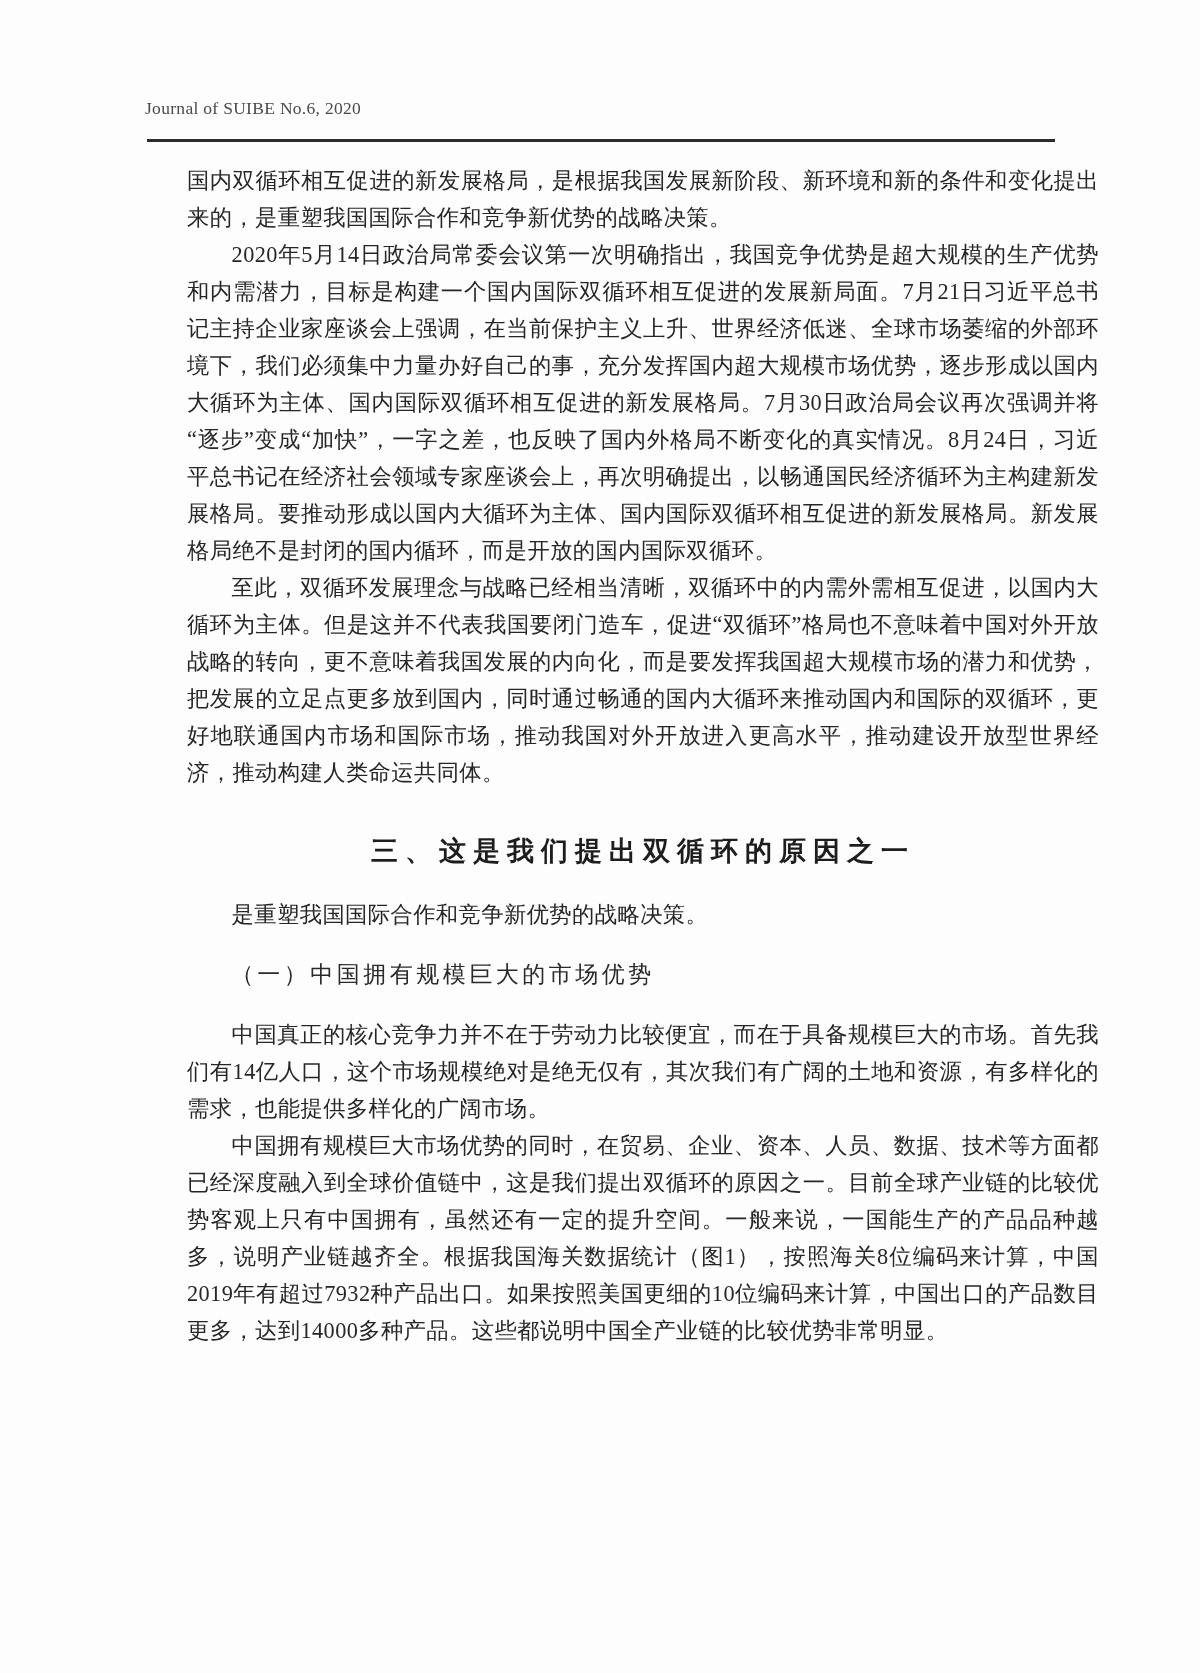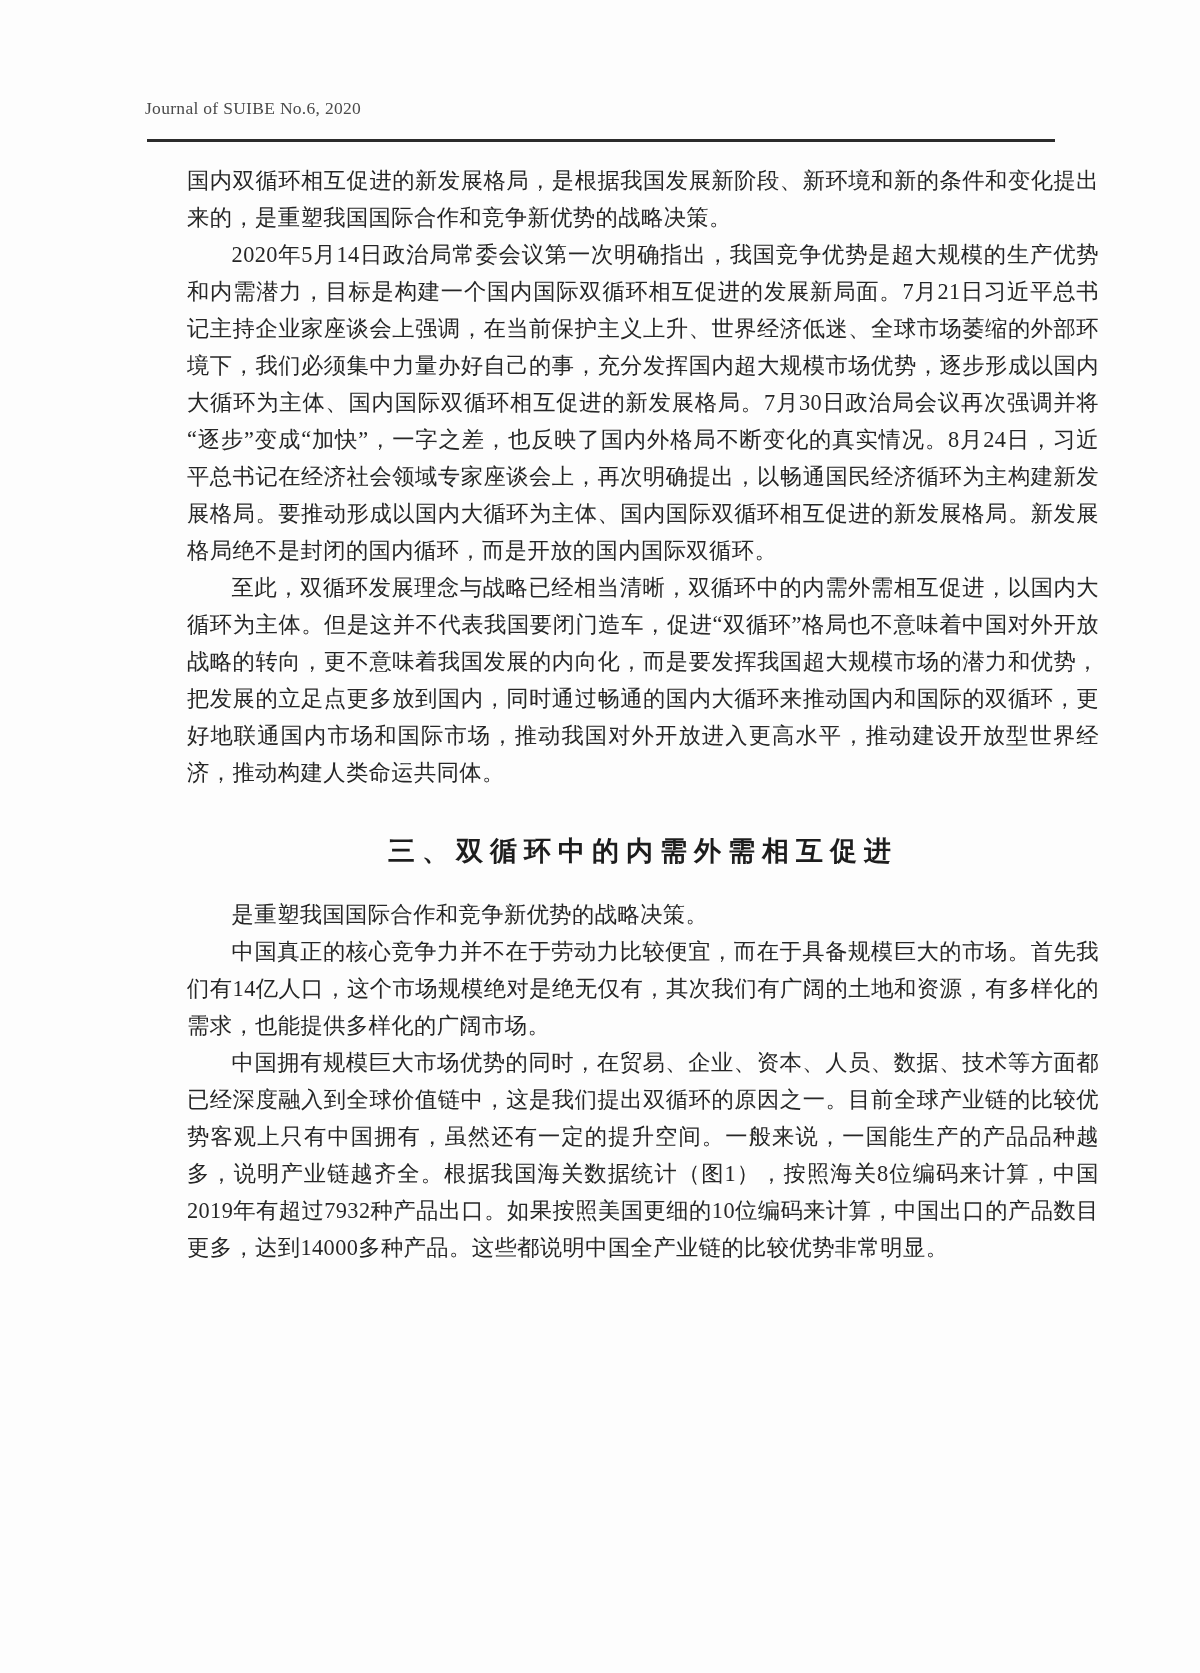--- a/index.html
+++ b/index.html
@@ -89,24 +89,25 @@
   <div class="head-rule"></div>
 
   <div class="content">
 
     <p class="para">国内双循环相互促进的新发展格局，是根据我国发展新阶段、新环境和新的条件和变化提出来的，是重塑我国国际合作和竞争新优势的战略决策。</p>
 
     <p class="para indent">2020年5月14日政治局常委会议第一次明确指出，我国竞争优势是超大规模的生产优势和内需潜力，目标是构建一个国内国际双循环相互促进的发展新局面。7月21日习近平总书记主持企业家座谈会上强调，在当前保护主义上升、世界经济低迷、全球市场萎缩的外部环境下，我们必须集中力量办好自己的事，充分发挥国内超大规模市场优势，逐步形成以国内大循环为主体、国内国际双循环相互促进的新发展格局。7月30日政治局会议再次强调并将“逐步”变成“加快”，一字之差，也反映了国内外格局不断变化的真实情况。8月24日，习近平总书记在经济社会领域专家座谈会上，再次明确提出，以畅通国民经济循环为主构建新发展格局。要推动形成以国内大循环为主体、国内国际双循环相互促进的新发展格局。新发展格局绝不是封闭的国内循环，而是开放的国内国际双循环。</p>
 
     <p class="para indent">至此，双循环发展理念与战略已经相当清晰，双循环中的内需外需相互促进，以国内大循环为主体。但是这并不代表我国要闭门造车，促进“双循环”格局也不意味着中国对外开放战略的转向，更不意味着我国发展的内向化，而是要发挥我国超大规模市场的潜力和优势，把发展的立足点更多放到国内，同时通过畅通的国内大循环来推动国内和国际的双循环，更好地联通国内市场和国际市场，推动我国对外开放进入更高水平，推动建设开放型世界经济，推动构建人类命运共同体。</p>
 
-    <h2 class="section-heading">三、双循环中的内需外需相互促进</h2>
+    <h2 class="section-heading">三、这是我们提出双循环的原因之一</h2>
 
     <p class="para indent">是重塑我国国际合作和竞争新优势的战略决策。</p>
 
+    <h3 class="sub-heading">（一）中国拥有规模巨大的市场优势</h3>
 
     <p class="para indent">中国真正的核心竞争力并不在于劳动力比较便宜，而在于具备规模巨大的市场。首先我们有14亿人口，这个市场规模绝对是绝无仅有，其次我们有广阔的土地和资源，有多样化的需求，也能提供多样化的广阔市场。</p>
 
 
     <p class="para indent">中国拥有规模巨大市场优势的同时，在贸易、企业、资本、人员、数据、技术等方面都已经深度融入到全球价值链中，这是我们提出双循环的原因之一。目前全球产业链的比较优势客观上只有中国拥有，虽然还有一定的提升空间。一般来说，一国能生产的产品品种越多，说明产业链越齐全。根据我国海关数据统计（图1），按照海关8位编码来计算，中国2019年有超过7932种产品出口。如果按照美国更细的10位编码来计算，中国出口的产品数目更多，达到14000多种产品。这些都说明中国全产业链的比较优势非常明显。</p>
 
   </div>
 
 </div>
 

